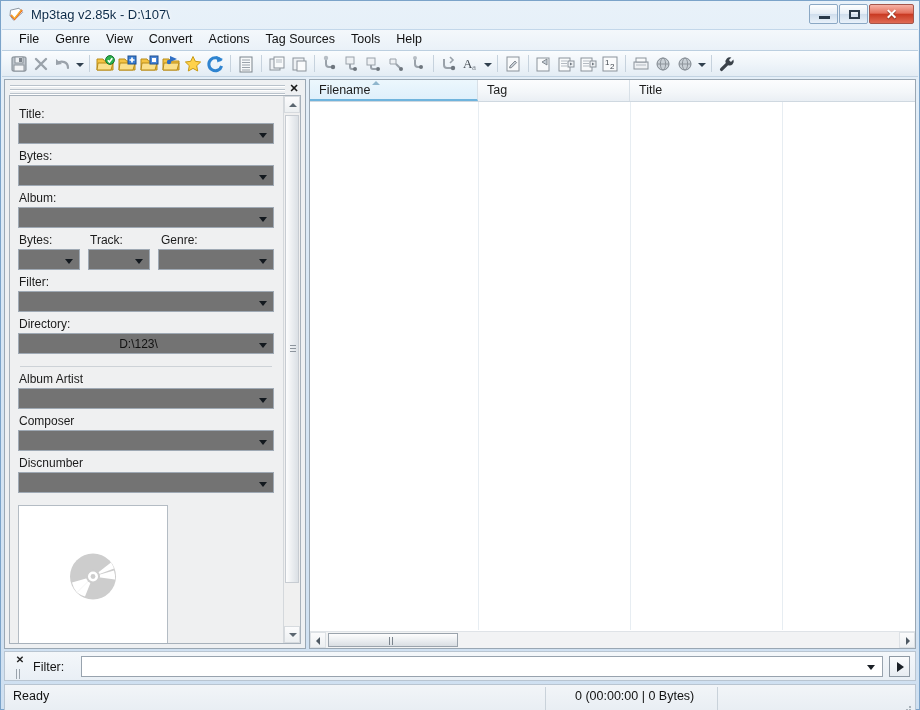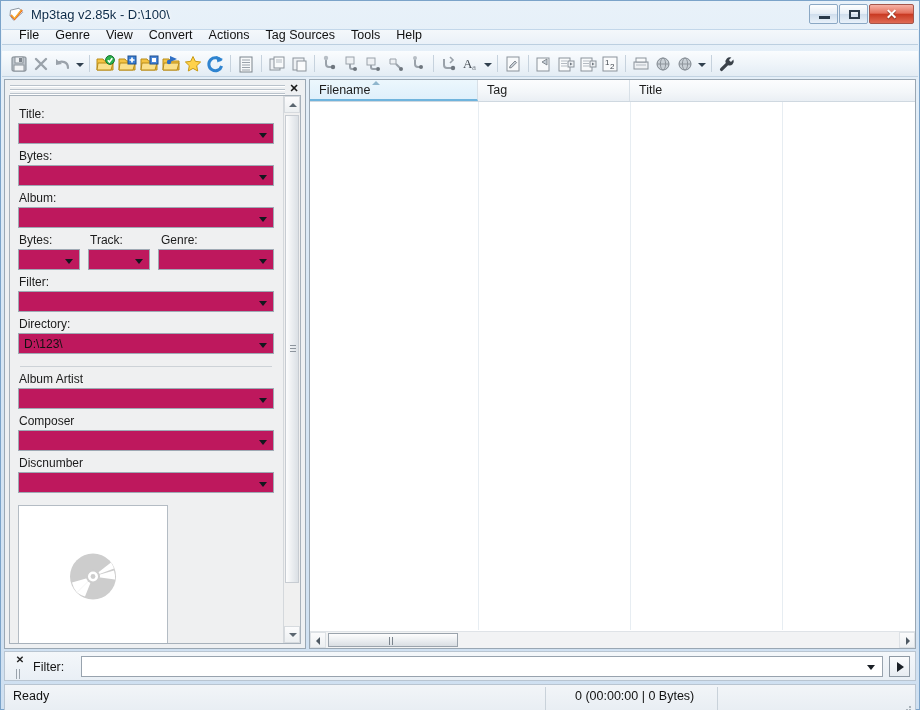--- a/index.html
+++ b/index.html
@@ -37,24 +37,24 @@
   .winbtn.close{
     width:45px;
     border:1px solid #a4564b;
     background:linear-gradient(180deg,#f6b2a6 0%,#e4705d 45%,#c93a23 52%,#e06b54 100%);
   }
   .gl-min{position:absolute;left:9px;top:11px;width:11px;height:3px;background:#2a3a4a;}
   .gl-max{position:absolute;left:9px;top:5px;width:11px;height:9px;border:2px solid #2a3a4a;box-sizing:border-box;}
   .gl-close{position:absolute;left:0;right:0;top:1px;text-align:center;font:bold 14px "Liberation Sans",sans-serif;color:#fff;text-shadow:0 1px 1px #7a2313;}
   
   .menubar{
-    position:absolute;left:1px;right:1px;top:28px;height:16px;
+    position:absolute;left:1px;right:1px;top:28px;height:22px;
     background:linear-gradient(180deg,#f4f8fb 0%,#eaf1f8 100%);
     border-top:1px solid #c3d7ea;border-bottom:1px solid #bccfe0;
-    display:flex;align-items:flex-end;padding-left:9px;box-sizing:border-box;
+    display:flex;align-items:flex-start;padding-left:9px;box-sizing:border-box;
   }
   .menu-item{
     padding:2px 8px;font-size:12.5px;color:#111;cursor:default;white-space:nowrap;
   }
   
   .toolbar{
     position:absolute;left:1px;right:1px;top:50px;height:26px;
     background:linear-gradient(180deg,#fafcfe 0%,#eef4f9 55%,#e3ecf4 100%);
     border-bottom:1px solid #c2d3e2;
     display:flex;align-items:center;padding-left:6px;box-sizing:border-box;
@@ -84,22 +84,23 @@
   .lp-inner{
     position:absolute;left:4px;top:15px;right:4px;bottom:4px;
     background:#eff0f1;border:1px solid #a7b1bb;box-sizing:border-box;overflow:hidden;
   }
   .fields{
     position:absolute;left:0;top:0;right:18px;bottom:0;
     padding:6px 8px 0 8px;box-sizing:border-box;
   }
   .flabel{font-size:12px;color:#1b1b1b;margin:5px 0 2px 1px;line-height:14px;}
   .combo{
-    height:21px;background:#be185d;border:1px solid #9fa9b4;box-sizing:border-box;
+    height:21px;background:#737373;border:1px solid #9fa9b4;box-sizing:border-box;
     position:relative;
+    text-align:center;
   }
   .combo .cval{
     position:absolute;left:5px;top:2px;right:20px;height:16px;line-height:16px;
     font-size:12px;color:#111;overflow:hidden;white-space:nowrap;
   }
   .combo:after{
     content:"";position:absolute;right:6px;top:9px;
     border-left:4.5px solid transparent;border-right:4.5px solid transparent;
     border-top:5px solid #12181e;
   }
@@ -234,21 +235,21 @@
 <div class="app">
 
   <div class="titlebar">
     <div class="tb-icon">
       <svg width="17" height="17" viewBox="0 0 17 17">
         <path d="M2.5 4.2 L11 2.2 L14.6 6.4 L5.6 14.2 L2.0 9.6 Z" fill="#ffffff" stroke="#8e98a2" stroke-width="1"></path>
         <path d="M3.5 8.5 L6.4 12.0 L13.2 3.2 L14.8 4.6 L6.6 14.6 L2.2 9.6 Z" fill="#e8601f"></path>
         <path d="M3.8 8.4 L6.5 11.6 L13.0 3.4 L13.9 4.2 L6.6 13.4 L3.0 9.2 Z" fill="#f6b333"></path>
       </svg>
     </div>
-    <div class="tb-title">Mp3tag v2.85k  -  D:\100\</div>
+    <div class="tb-title">Mp3tag v2.85k  -  D:\107\</div>
     <div class="winbtns">
       <div class="winbtn">
         <span class="gl-min"></span>
       </div>
       <div class="winbtn">
         <span class="gl-max"></span>
       </div>
       <div class="winbtn close">
         <span class="gl-close">✕</span>
       </div>

